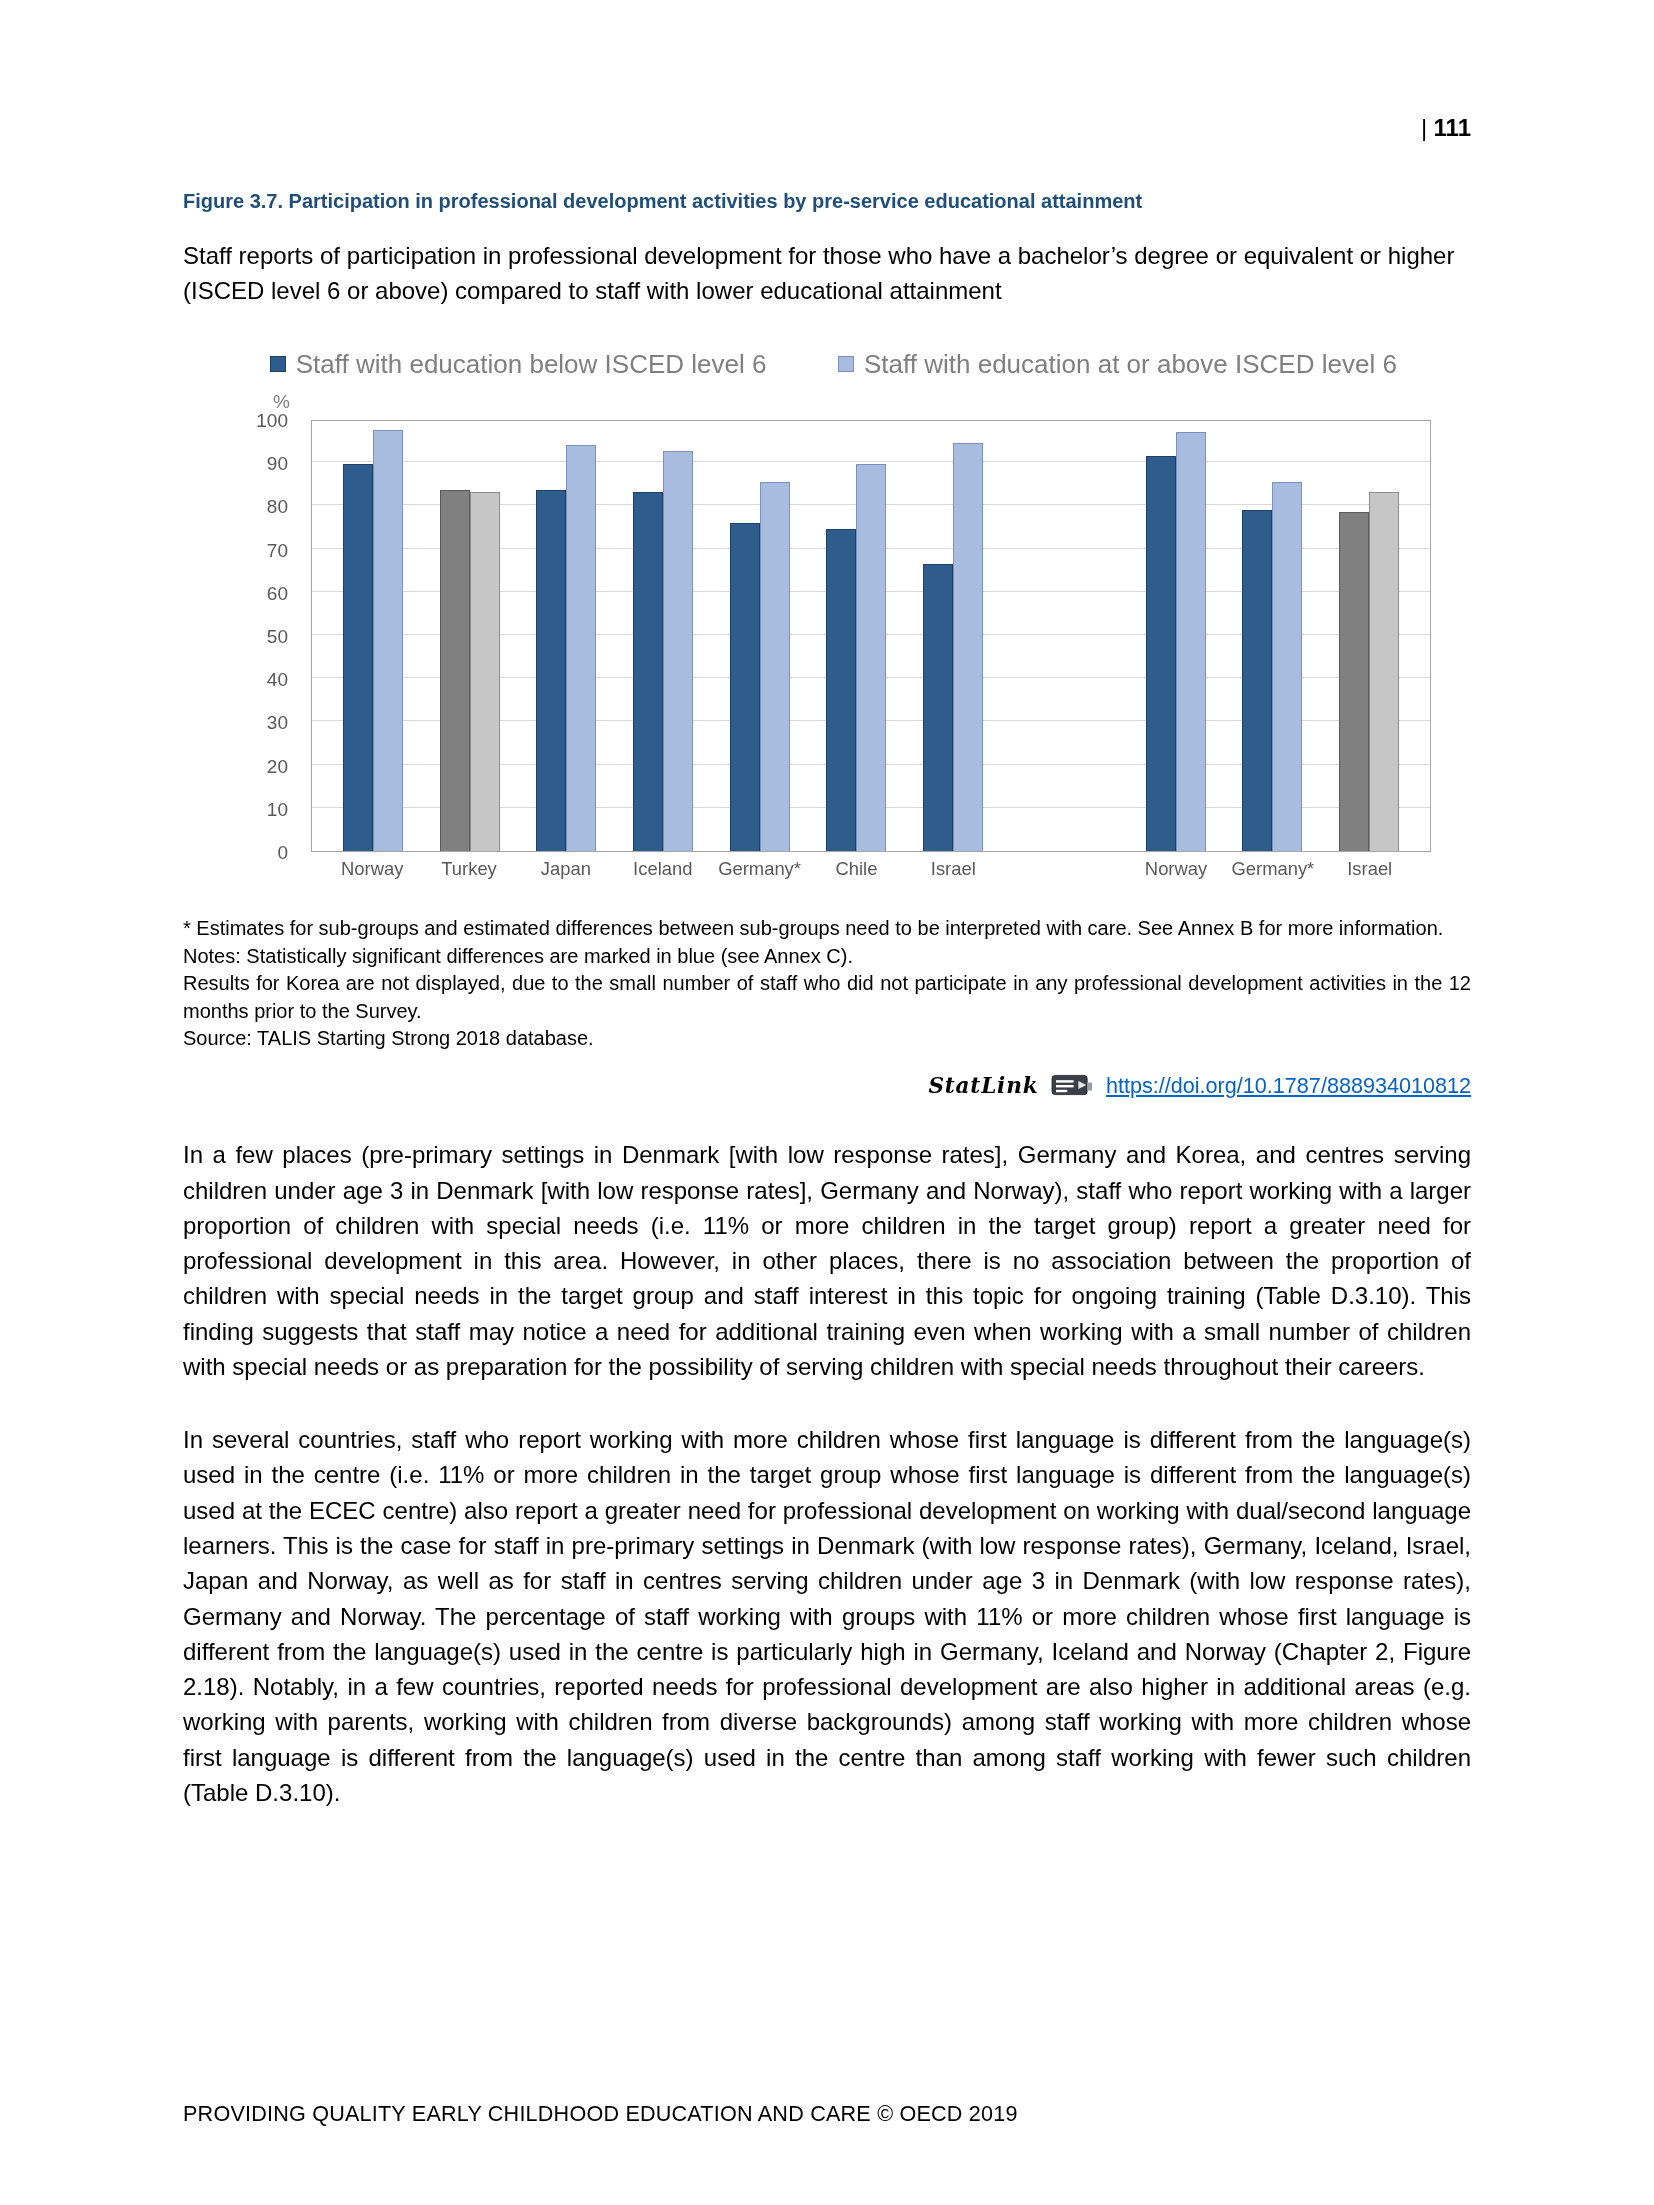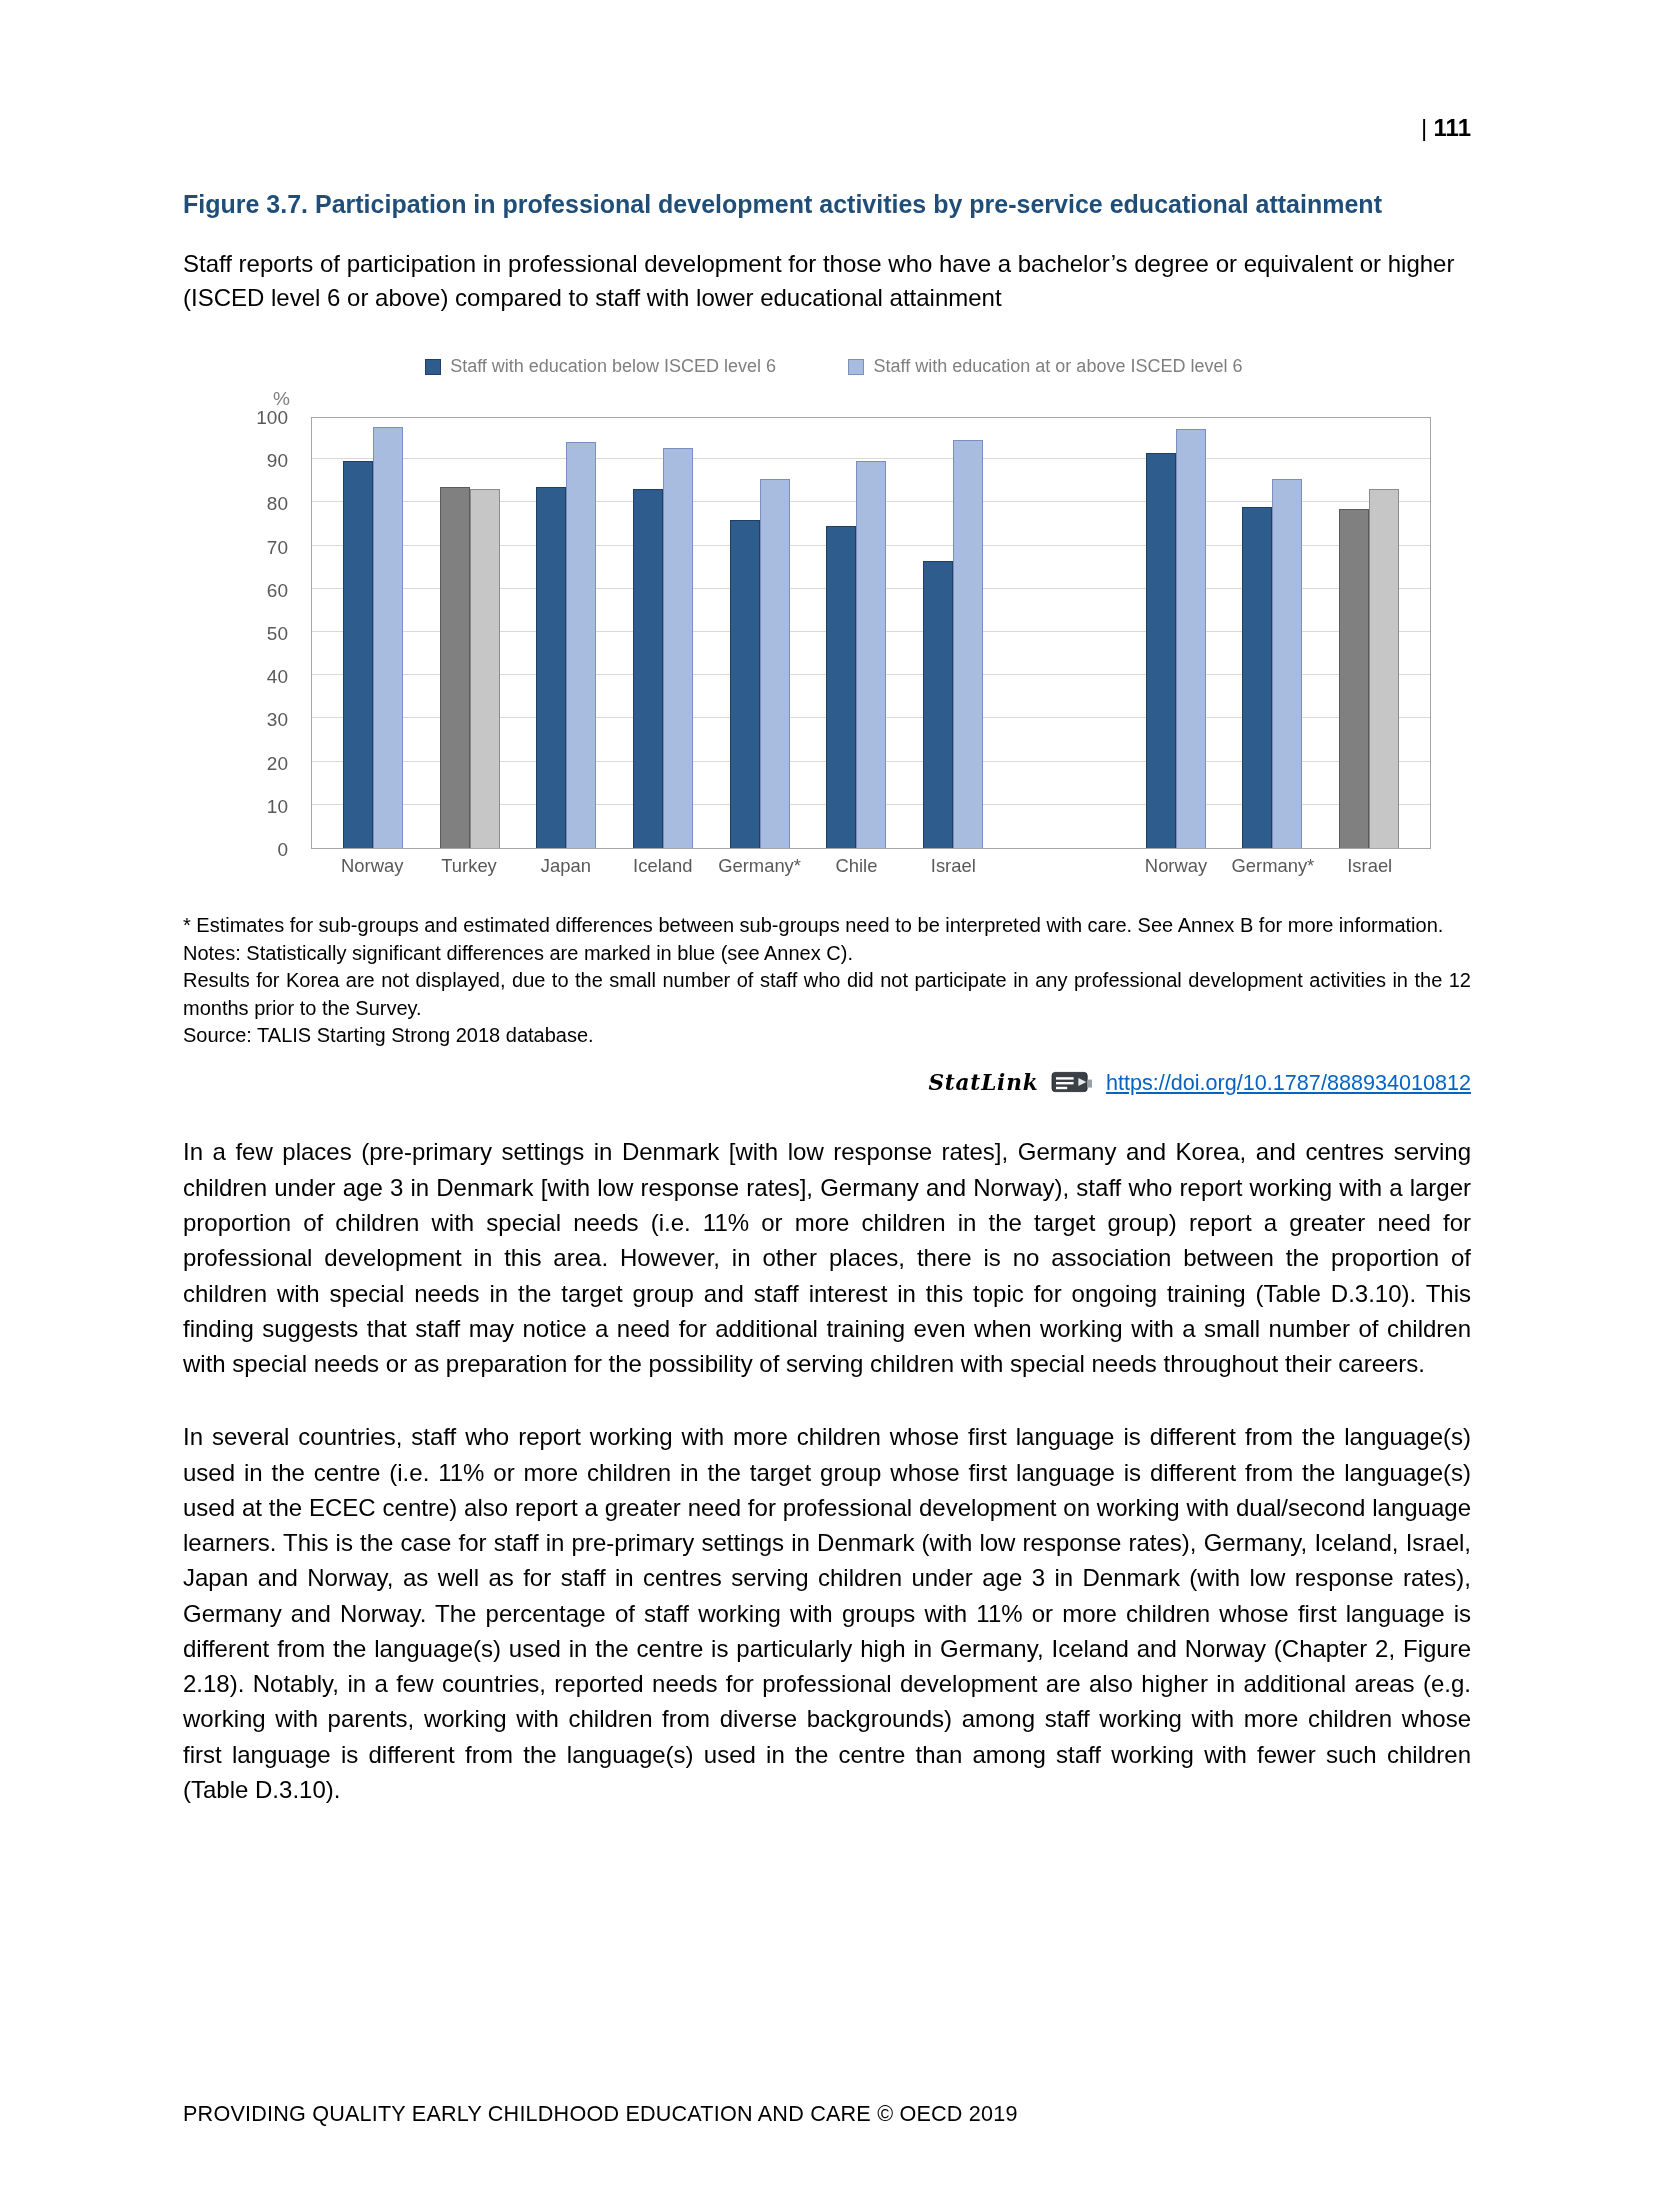--- a/index.html
+++ b/index.html
@@ -4,26 +4,26 @@
 <style>
   * { margin:0; padding:0; box-sizing:border-box; }
   html,body { background:#ffffff; }
   body {
     width:1654px; height:2205px; position:relative; overflow:hidden;
     font-family:"Liberation Sans", sans-serif; color:#000;
   }
   .content { position:absolute; left:183px; top:0; width:1288px; }
   .page-number { padding-top:114px; text-align:right; font-size:24px; font-weight:bold; color:#000; }
   .page-number .pipe { font-weight:normal; margin-right:6.4px; }
-  .fig-title { margin-top:45px; font-size:25px; font-weight:bold; color:#1F4E79; line-height:1.42; }
+  .fig-title { margin-top:45px; font-size:20px; font-weight:bold; color:#1F4E79; line-height:1.42; }
   .fig-subtitle { margin-top:24px; font-size:24px; line-height:1.45; }
 
   
   .chart-area { margin-top:40px; margin-left:48px; width:1205px; }
-  .legend { display:flex; justify-content:center; gap:72px; font-size:18px; color:#7f7f7f; }
+  .legend { display:flex; justify-content:center; gap:72px; font-size:26px; color:#7f7f7f; }
   .legend-item { display:flex; align-items:center; gap:9.6px; }
   .legend-marker { width:16px; height:16px; border:0.8px solid #44546a; display:inline-block; }
   .plot-grid { display:flex; position:relative; margin-top:40px; }
   .pct { position:absolute; left:42px; top:-29px; font-size:19px; color:#7f7f7f; }
   .yaxis { width:80px; height:432px; position:relative; font-size:19px; color:#595959; }
   .ytick { position:absolute; right:23px; transform:translateY(50%); line-height:1; }
   .plot { width:1120px; height:432px; position:relative; border:0.8px solid #a6a6a6; background:#fff; }
   .gridline { position:absolute; left:0; right:0; height:0; border-top:0.8px solid #d9d9d9; }
   .groups { position:absolute; left:0; right:0; top:0; bottom:0; display:flex; align-items:flex-end; padding:0 12.8px; }
   .slot { flex:1; }

